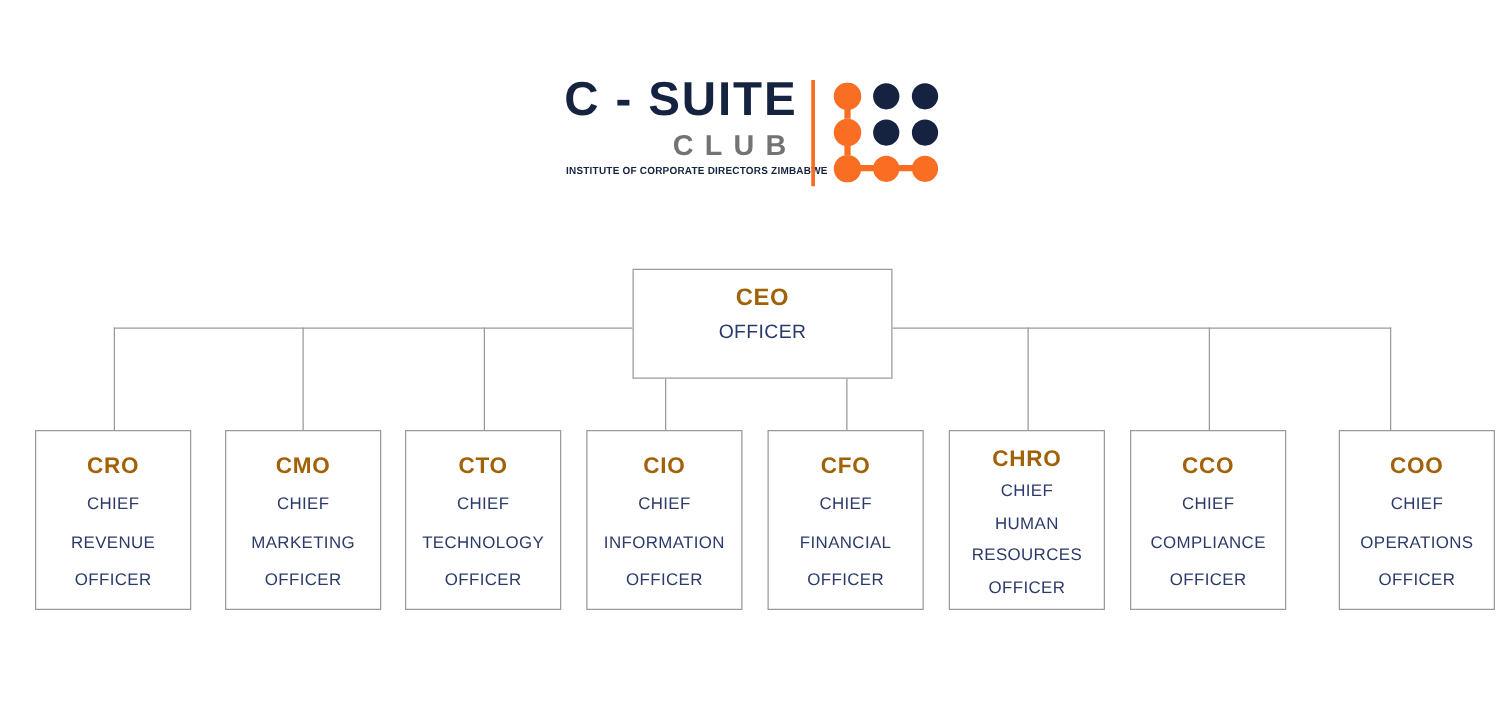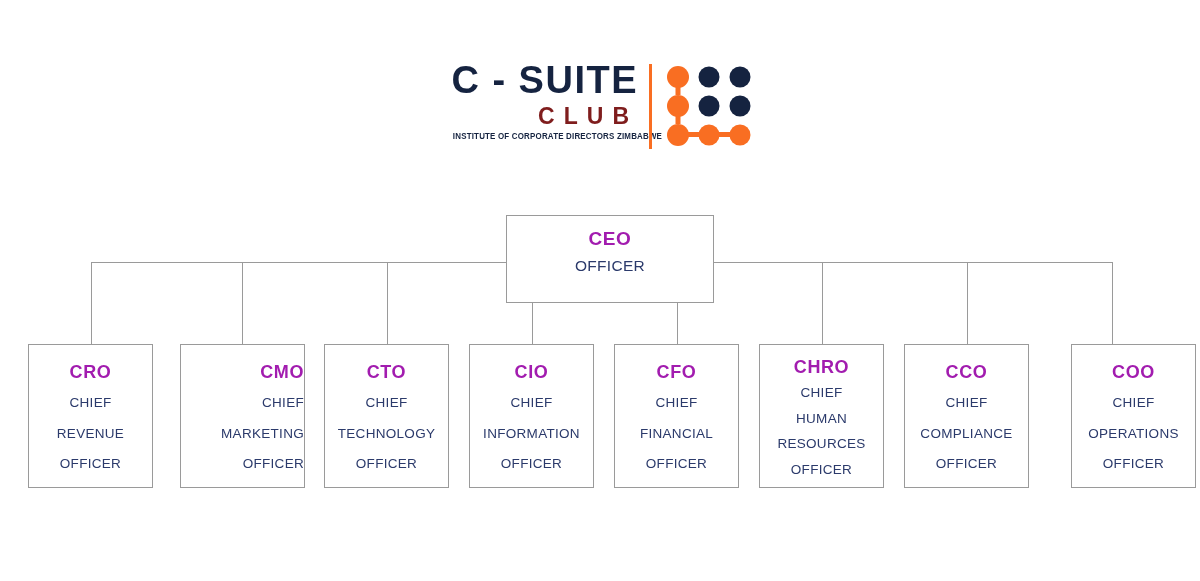--- a/index.html
+++ b/index.html
@@ -33,21 +33,21 @@
     font-size: 38px;
     font-weight: bold;
     color: #152340;
     letter-spacing: 1.5px;
     line-height: 44px;
     white-space: nowrap;
   }
   #logo-club {
     font-size: 23px;
     font-weight: bold;
-    color: #7f1d1d;
+    color: #737373;
     letter-spacing: 9px;
     line-height: 28px;
     text-indent: 9px;
     white-space: nowrap;
   }
   #logo-tagline {
     font-size: 8.2px;
     font-weight: bold;
     color: #152340;
     letter-spacing: 0.2px;
@@ -86,21 +86,21 @@
     position: absolute;
     border: 1.4px solid #9a9a9a;
     background: #ffffff;
     text-align: center;
     display: flex;
     flex-direction: column;
     align-items: center;
   }
 
   .node-title {
-    color: #a21caf;
+    color: #a16207;
     font-weight: bold;
     letter-spacing: 0.6px;
   }
   .node-sub {
     color: #2b3a6b;
     letter-spacing: 0.3px;
   }
 
   
   #node-ceo {
@@ -184,21 +184,21 @@
     <div class="node-sub">OFFICER</div>
   </div>
 
   <div class="node child" style="left:28px;">
     <div class="node-title">CRO</div>
     <div class="node-sub">CHIEF</div>
     <div class="node-sub">REVENUE</div>
     <div class="node-sub">OFFICER</div>
   </div>
 
-  <div class="node child" style="left:180px;align-items:flex-end;">
+  <div class="node child" style="left:180px;">
     <div class="node-title">CMO</div>
     <div class="node-sub">CHIEF</div>
     <div class="node-sub">MARKETING</div>
     <div class="node-sub">OFFICER</div>
   </div>
 
   <div class="node child" style="left:324px;">
     <div class="node-title">CTO</div>
     <div class="node-sub">CHIEF</div>
     <div class="node-sub">TECHNOLOGY</div>

